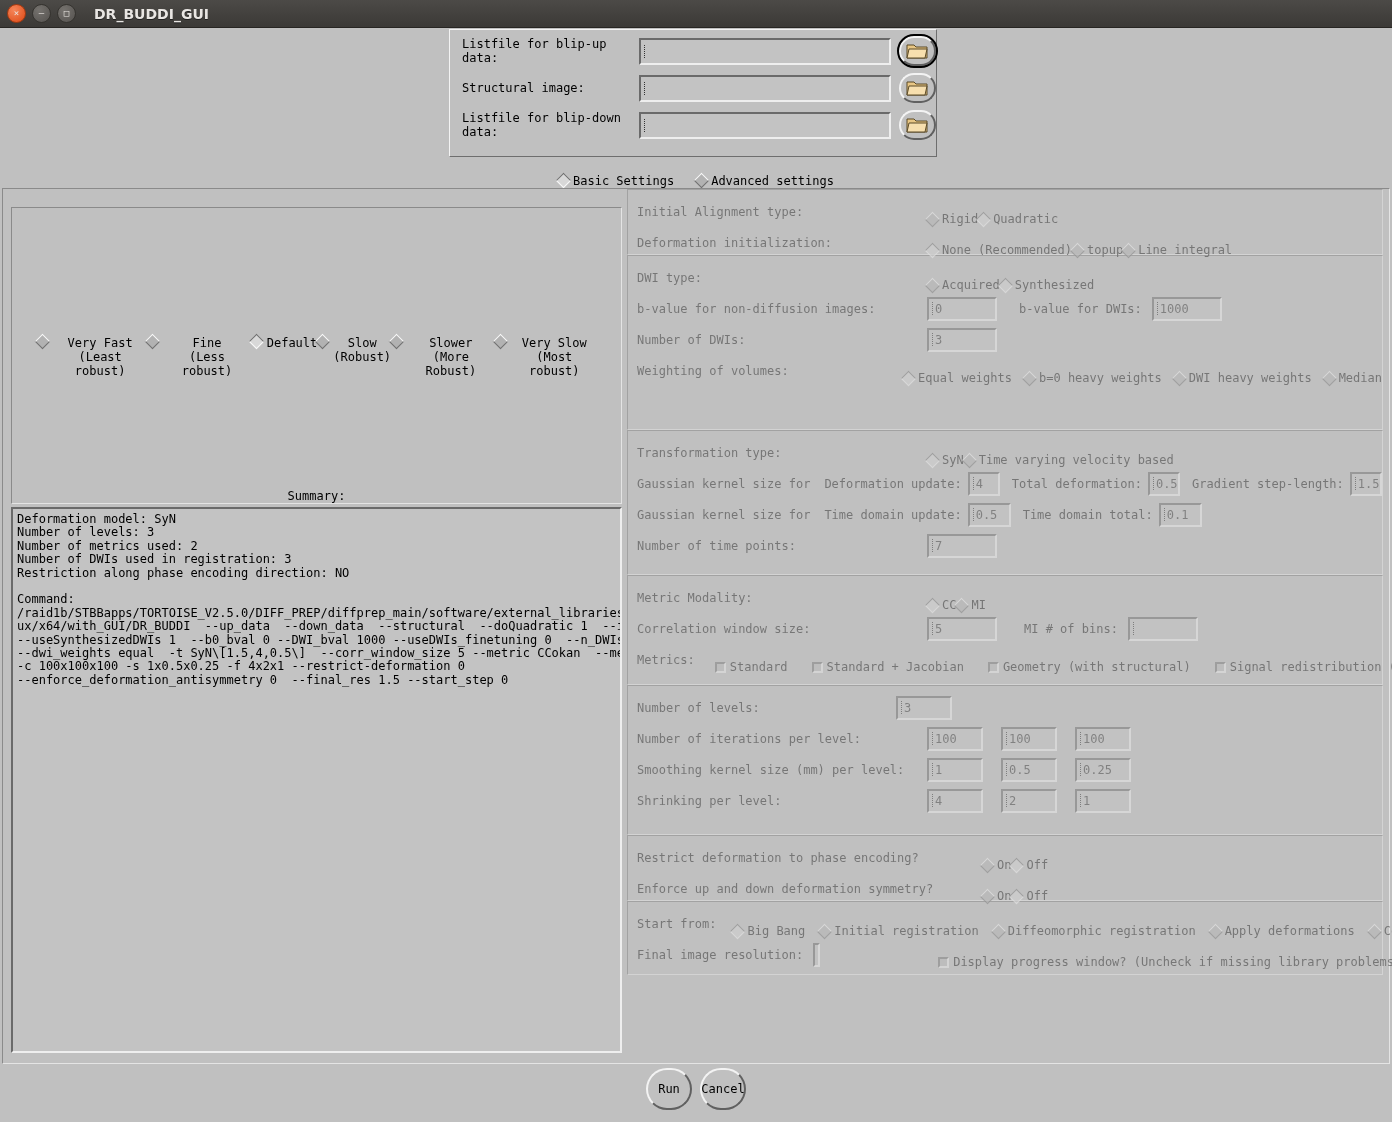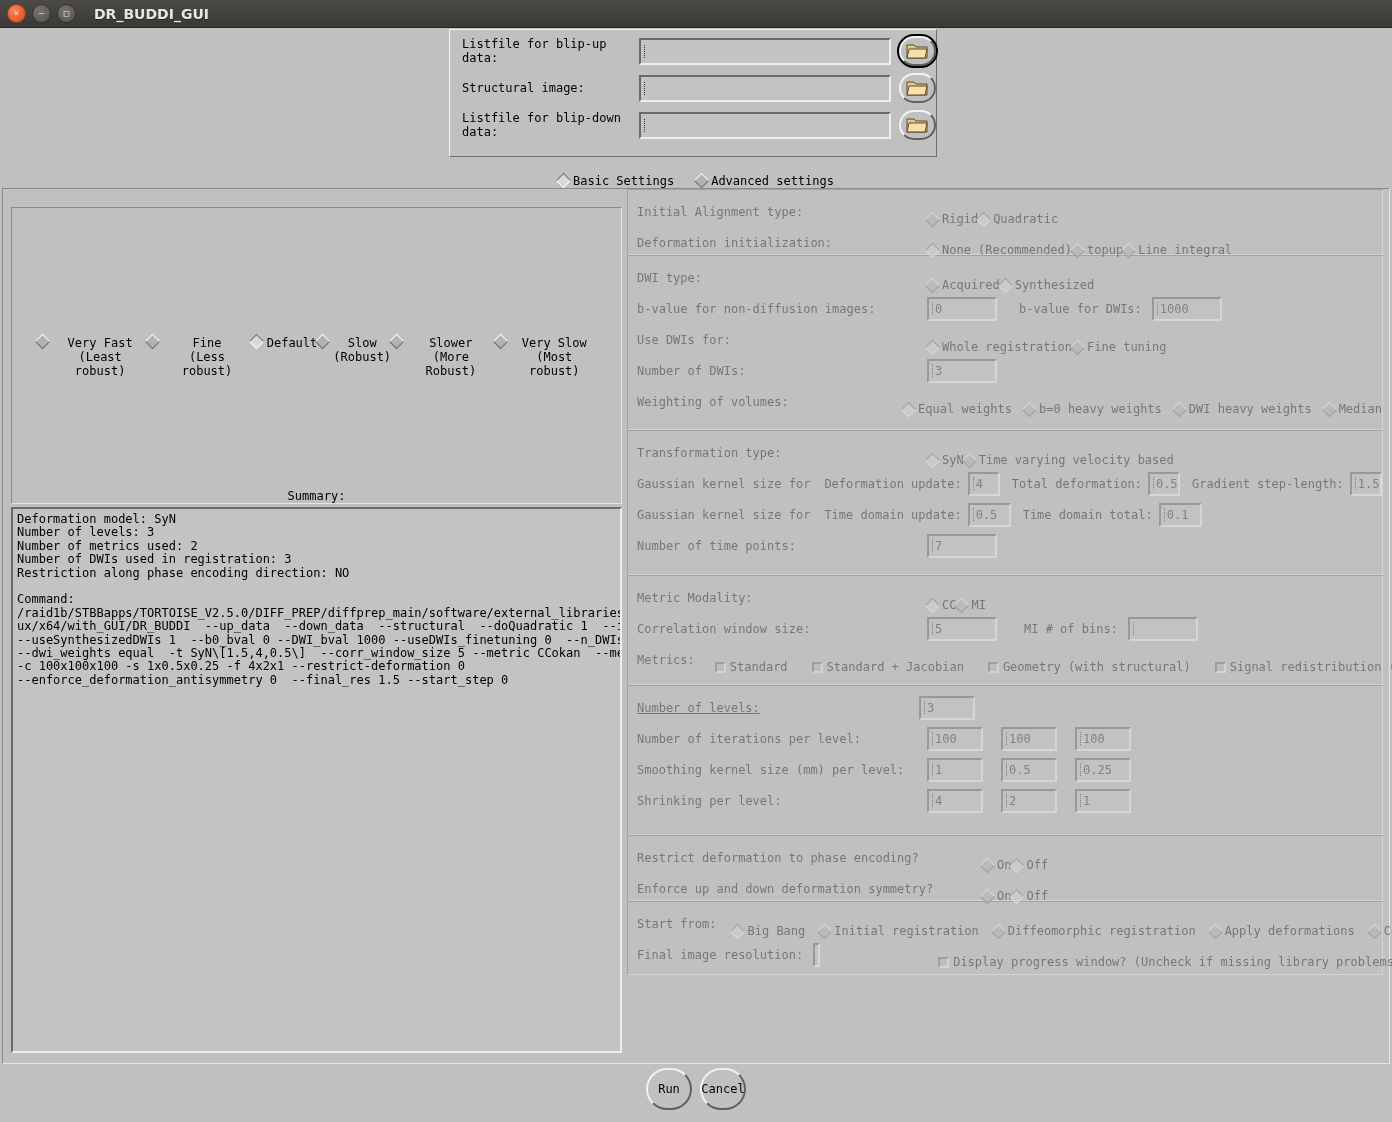--- a/index.html
+++ b/index.html
@@ -310,33 +310,20 @@
             <span class="caret"></span>
             <span>0</span>
           </div>
         <div class="rlabel" style="margin-left:22px;">b-value for DWIs:</div>
         <div class="entry" style="width:70px;height:24px;margin-left:10px;">
             <span class="caret"></span>
             <span>1000</span>
           </div>
       </div>
 
-      <div class="row">
-        <div class="rlabel" style="width:290px;">Use DWIs for:</div>
-        <div class="ctrls">
-          <span class="radio-lbl">
-              <span class="dia sel"></span>
-              <span>Whole registration</span>
-            </span>
-          <span class="radio-lbl">
-              <span class="dia"></span>
-              <span>Fine tuning</span>
-            </span>
-        </div>
-      </div>
 
       <div class="row">
         <div class="rlabel" style="width:290px;">Number of DWIs:</div>
         <div class="entry" style="width:70px;height:24px;">
             <span class="caret"></span>
             <span>3</span>
           </div>
       </div>
 
       <div class="row">
@@ -465,21 +452,21 @@
           <span class="radio-lbl">
               <span class="cb"></span>
               <span>Signal redistribution (with structural)</span>
             </span>
         </div>
       </div>
     </div>
 
     <div class="sect groove" style="height:150px;">
       <div class="row">
-        <div class="rlabel" style="width:282px;text-decoration:underline;">Number of levels:</div>
+        <div class="rlabel" style="width:259px;">Number of levels:</div>
         <div class="entry" style="width:56px;height:24px;">
             <span class="caret"></span>
             <span>3</span>
           </div>
       </div>
       <div class="row">
         <div class="rlabel" style="width:290px;">Number of iterations per level:</div>
         <div class="entry" style="width:56px;height:24px;">
             <span class="caret"></span>
             <span>100</span>

